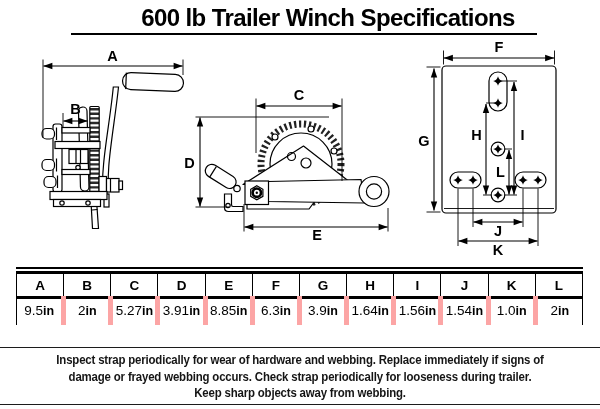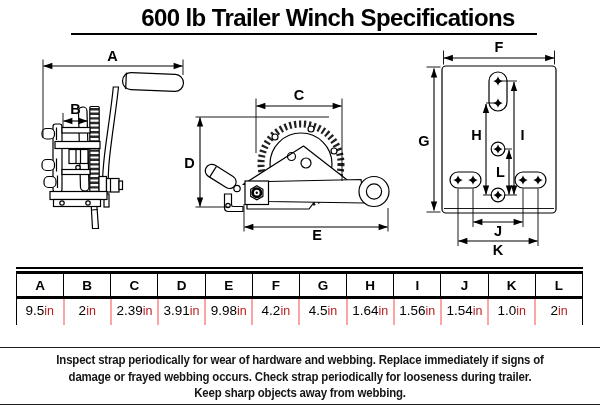--- a/index.html
+++ b/index.html
@@ -14,24 +14,24 @@
   svg .dim{stroke:#000;stroke-width:1.1;fill:none;}
   svg .ext{stroke:#000;stroke-width:0.9;fill:none;}
   svg text{font-family:"Liberation Sans",sans-serif;font-weight:bold;font-size:14.5px;
            text-anchor:middle;fill:#000;}
   .spec-table{position:absolute;left:16px;top:267px;width:567px;z-index:2;}
   .spec-table .topline{height:1.5px;background:#000;margin-bottom:2.5px;}
   .spec-table table{width:100%;border-collapse:collapse;table-layout:fixed;
         border-top:3px solid #000;border-left:1.2px solid #000;border-right:1.2px solid #000;}
   .spec-table th{font-size:13.5px;font-weight:bold;text-align:center;padding:4px 0 3px;
         border-bottom:3px solid #000;border-left:1px solid #000;}
-  .spec-table td{font-size:13.5px;text-align:center;padding:4px 0 7px;border-left:2px solid #fca5a5;}
+  .spec-table td{font-size:13.5px;text-align:center;padding:4px 0 7px;border-left:5px solid #fca5a5;}
   .spec-table th:first-child,.spec-table td:first-child{border-left:none;}
   .num{font-weight:normal;}
-  .unit{font-weight:normal;color:#b91c1c;font-size:12.5px;}
+  .unit{font-weight:bold;color:#000000;font-size:12.5px;}
   .rule{position:absolute;left:0;width:600px;height:1.6px;background:#1c1c1c;z-index:2;}
   .rule.top{top:346.5px;} .rule.bottom{top:403.5px;}
   .warning{position:absolute;top:352px;left:0;width:600px;text-align:center;z-index:2;
            transform:scaleX(0.88);transform-origin:50% 50%;}
   .warning div{white-space:nowrap;font-size:13px;font-weight:bold;letter-spacing:-0.2px;
                line-height:16.6px;color:#151515;}
 </style>
 </head>
 <body>
 
@@ -194,25 +194,25 @@
         <th>G</th>
         <th>H</th>
         <th>I</th>
         <th>J</th>
         <th>K</th>
         <th>L</th>
       </tr>
       <tr>
         <td><span class="num">9.5</span><span class="unit">in</span></td>
         <td><span class="num">2</span><span class="unit">in</span></td>
-        <td><span class="num">2.39</span><span class="unit">in</span></td>
+        <td><span class="num">5.27</span><span class="unit">in</span></td>
         <td><span class="num">3.91</span><span class="unit">in</span></td>
-        <td><span class="num">9.98</span><span class="unit">in</span></td>
-        <td><span class="num">4.2</span><span class="unit">in</span></td>
-        <td><span class="num">4.5</span><span class="unit">in</span></td>
+        <td><span class="num">8.85</span><span class="unit">in</span></td>
+        <td><span class="num">6.3</span><span class="unit">in</span></td>
+        <td><span class="num">3.9</span><span class="unit">in</span></td>
         <td><span class="num">1.64</span><span class="unit">in</span></td>
         <td><span class="num">1.56</span><span class="unit">in</span></td>
         <td><span class="num">1.54</span><span class="unit">in</span></td>
         <td><span class="num">1.0</span><span class="unit">in</span></td>
         <td><span class="num">2</span><span class="unit">in</span></td>
       </tr>
     </tbody>
       </table>
   </div>
 

